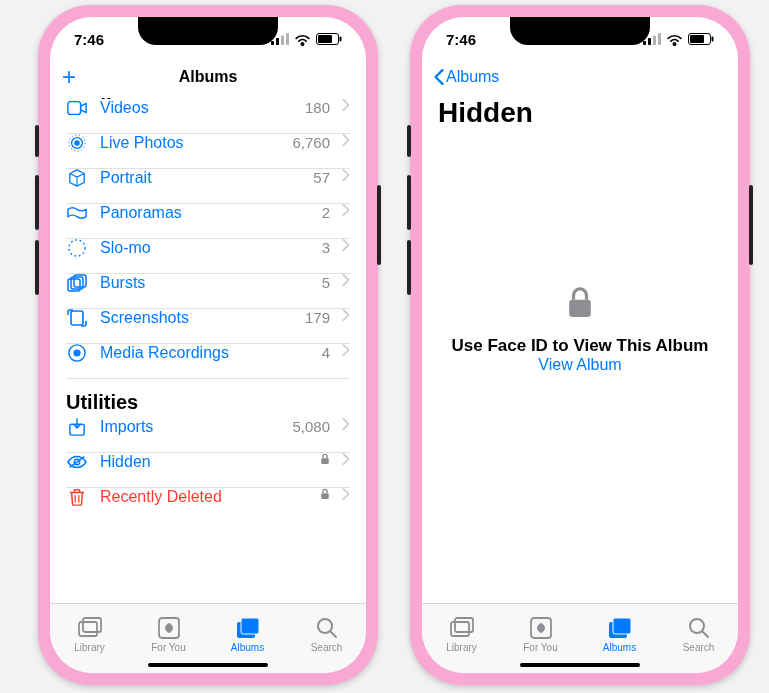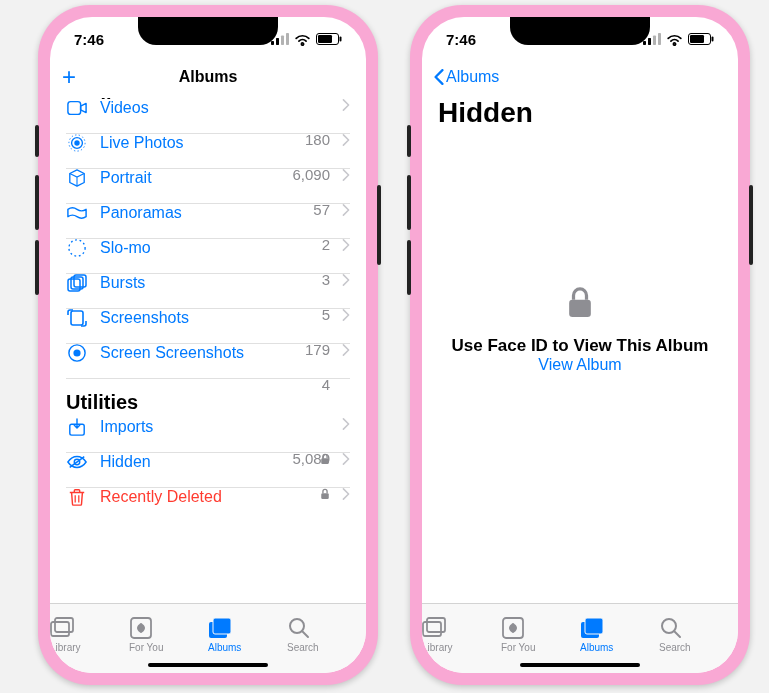--- a/index.html
+++ b/index.html
@@ -130,21 +130,20 @@
     color: #007aff;
   }
   .list-row .label {
     flex: 1;
     color: #007aff;
     font-size: 16px;
   }
   .list-row .count {
     color: #8a8a8e;
     font-size: 15px;
-    margin-top: 32px;
   }
   .list-row .lock {
     color: #8a8a8e;
     display: flex;
   }
   .list-row .chev {
     color: #c7c7cc;
     display: flex;
   }
   .list-row.red .icon, .list-row.red .label { color: #ff3b30; }
@@ -176,20 +175,21 @@
     display: flex;
     justify-content: space-around;
     align-items: center;
     padding-top: 2px;
     padding-bottom: 10px;
   }
   .tab {
     flex: 1;
     display: flex;
     flex-direction: column;
+    align-items: center;
     gap: 2px;
     color: #8e8e93;
     font-size: 10px;
   }
   .tab.active { color: #007aff; }
   .tab .ticon { height: 24px; display: flex; align-items: center; }
   .home-indicator {
     position: absolute;
     bottom: 6px;
     left: 50%;
@@ -358,21 +358,21 @@
               </svg>
             </span>
           </div>
           <div class="list-row">
             <span class="icon">
               <svg width="20" height="18">
                 <use href="#ic-livephotos"></use>
               </svg>
             </span>
             <span class="label">Live Photos</span>
-            <span class="count">6,090</span>
+            <span class="count">6,760</span>
             <span class="chev">
               <svg width="8" height="12">
                 <use href="#chev-right"></use>
               </svg>
             </span>
           </div>
           <div class="list-row">
             <span class="icon">
               <svg width="20" height="18">
                 <use href="#ic-portrait"></use>
@@ -441,21 +441,21 @@
                 <use href="#chev-right"></use>
               </svg>
             </span>
           </div>
           <div class="list-row">
             <span class="icon">
               <svg width="20" height="18">
                 <use href="#ic-screenrec"></use>
               </svg>
             </span>
-            <span class="label">Screen Screenshots</span>
+            <span class="label">Media Recordings</span>
             <span class="count">4</span>
             <span class="chev">
               <svg width="8" height="12">
                 <use href="#chev-right"></use>
               </svg>
             </span>
           </div>
           <div class="section-header">Utilities</div>
           <div class="list-row">
             <span class="icon">

